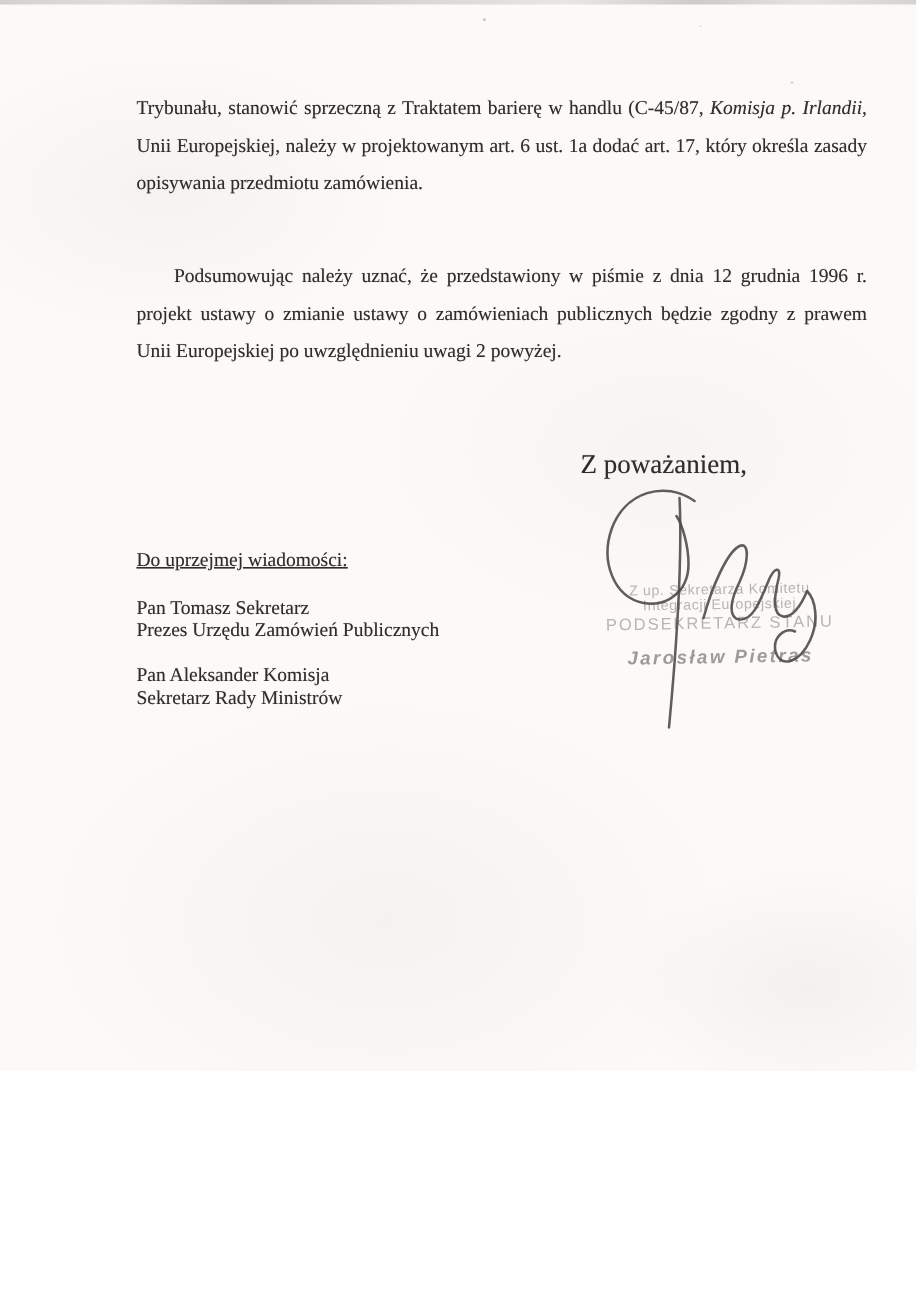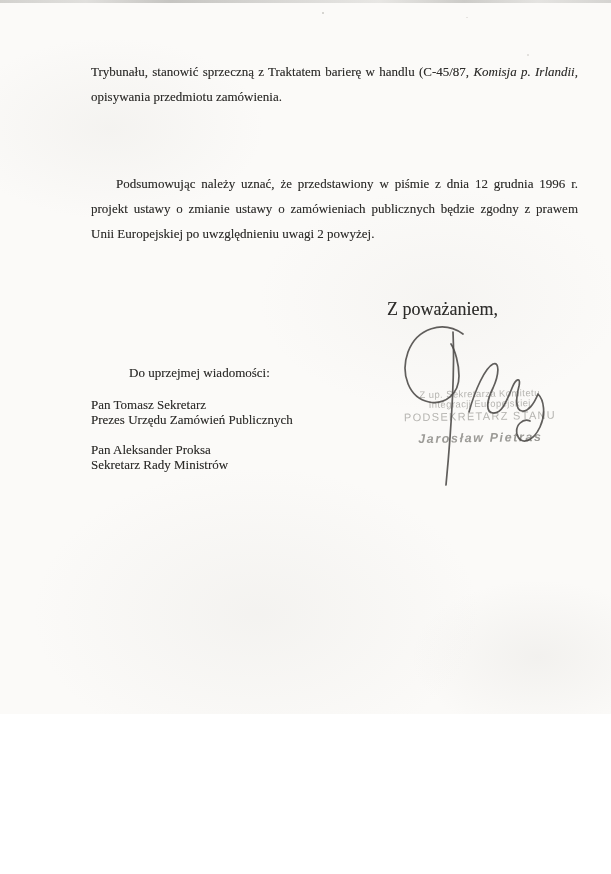--- a/index.html
+++ b/index.html
@@ -65,40 +65,41 @@
   .stamp-name {
     margin-top: 9px; font-size: 12.5px; font-style: italic; font-weight: bold;
     letter-spacing: 1.6px; color: #9c9b97; white-space: nowrap;
   }
 
   .recipients {
     position: absolute; left: 91px; top: 365px;
     font-size: 13px;
     text-shadow: 0 0 0.5px rgba(46,45,43,0.40);
   }
-  .rec-heading { line-height: 15px; margin-bottom: 17px; margin-left: 38px; }
+  .rec-heading { text-decoration: underline; line-height: 15px; margin-bottom: 17px; }
   .rec-entry { line-height: 15px; margin-bottom: 15px; }
 
   .page-number {
     position: absolute; left: 540px; top: 833px;
     font-size: 12px; color: #85837f;
   }
 </style>
 </head>
 <body>
 
 <div class="page">
 
   <div class="scan-edge-top"></div>
   <div class="speck s1"></div>
   <div class="speck s2"></div>
   <div class="speck s3"></div>
 
   <div class="para para1">
     <div class="line jl"><span>Trybunału, stanowić sprzeczną z Traktatem barierę w handlu (C-45/87, </span><span class="it">Komisja p. Irlandii,</span></div>
+    <div class="line jl">Unii Europejskiej, należy w projektowanym art. 6 ust. 1a dodać art. 17, który określa zasady</div>
     <div class="line">opisywania przedmiotu zamówienia.</div>
   </div>
 
   <div class="para para2">
     <div class="line jl ind">Podsumowując należy uznać, że przedstawiony w piśmie z dnia 12 grudnia 1996 r.</div>
     <div class="line jl">projekt ustawy o zmianie ustawy o zamówieniach publicznych będzie zgodny z prawem</div>
     <div class="line">Unii Europejskiej po uwzględnieniu uwagi 2 powyżej.</div>
   </div>
 
   <div class="salutation">Z poważaniem,</div>
@@ -116,20 +117,20 @@
     <path d="M 76,92 C 82,70 92,48 100,44 C 107,41 106,55 100,68 C 94,80 92,92 100,93 C 109,94 114,80 119,68 C 123,58 128,57 126,66 C 123,78 122,90 129,91 C 135,92 141,84 145,74 C 151,80 153,94 147,107 C 140,122 127,126 124,114 C 122,105 130,98 137,101"></path>
   </svg>
 
   <div class="recipients">
     <div class="rec-heading">Do uprzejmej wiadomości:</div>
     <div class="rec-entry">
       <div>Pan Tomasz Sekretarz</div>
       <div>Prezes Urzędu Zamówień Publicznych</div>
     </div>
     <div class="rec-entry">
-      <div>Pan Aleksander Proksa</div>
+      <div>Pan Aleksander Komisja</div>
       <div>Sekretarz Rady Ministrów</div>
     </div>
   </div>
 
   <div class="page-number">3</div>
 
 </div>
 
 </body></html>

